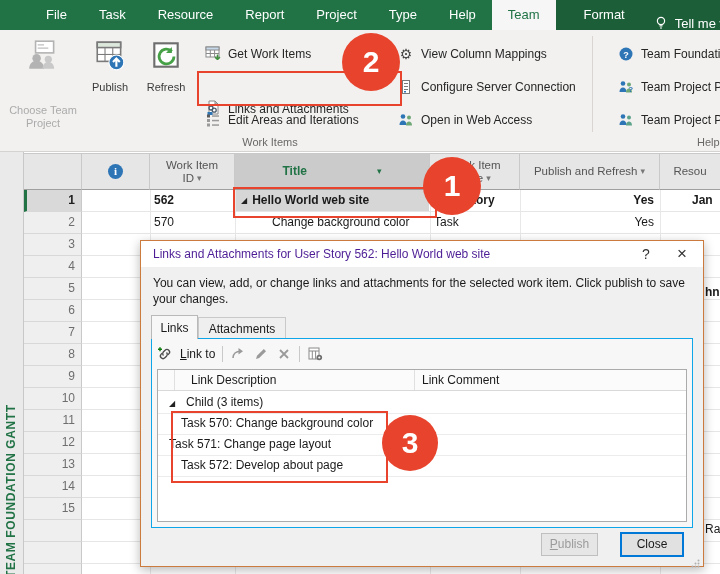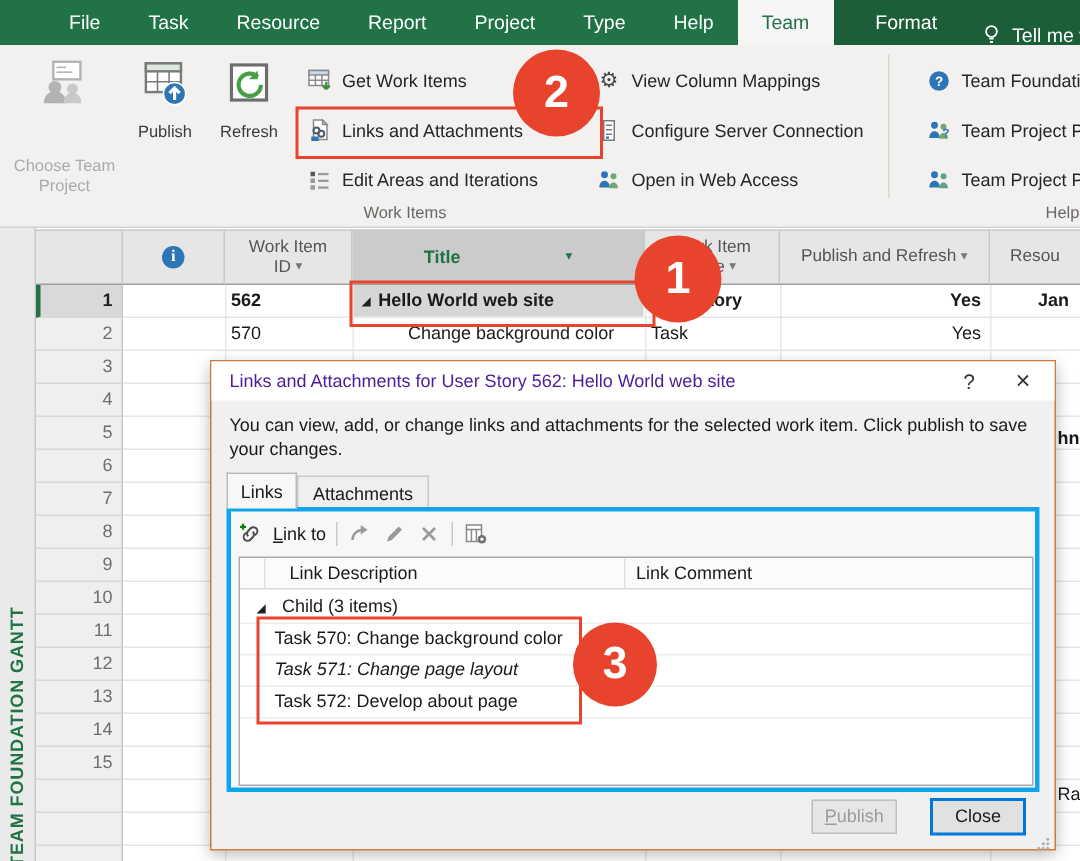--- a/index.html
+++ b/index.html
@@ -46,21 +46,21 @@
           border:1px solid #cc7b3f;box-sizing:border-box;box-shadow:0 3px 10px rgba(0,0,0,.28);z-index:20;}
   .dlg-titlebar{position:absolute;left:0;top:0;right:0;height:26px;background:#fff;}
   .dlg-title{position:absolute;left:12px;top:0;line-height:26px;font-size:12px;color:#4c1d95;white-space:nowrap;}
   .dlg-sysbtn{position:absolute;top:0;width:26px;height:26px;text-align:center;line-height:26px;
               font-size:14px;color:#333;cursor:default;}
   .dlg-desc{position:absolute;left:12px;top:34px;width:540px;font-size:12px;line-height:16px;color:#1a1a1a;}
   .tab{position:absolute;height:24px;font-size:12px;line-height:24px;text-align:center;color:#1a1a1a;box-sizing:border-box;}
   .tab.active{background:#f7f7f7;border:1px solid #b9b9b9;border-bottom:none;z-index:2;}
   .tab.inactive{background:#efefef;border:1px solid #c9c9c9;border-bottom:none;height:22px;line-height:22px;top:76px;}
   .tabpage{position:absolute;left:10px;top:97px;width:542px;height:190px;background:#f7f7f7;
-           border:3px solid #0ea5e9;box-sizing:border-box;}
+           border:1px solid #0ea5e9;box-sizing:border-box;}
   .dlg-toolbar{position:absolute;left:5px;top:3px;height:24px;display:flex;align-items:center;gap:7px;font-size:12px;color:#1a1a1a;}
   .tbsep{width:1px;height:16px;background:#c9c9c9;}
   .linklist{position:absolute;left:5px;top:30px;width:530px;height:153px;background:#fff;
             border:1px solid #ababab;box-sizing:border-box;font-size:12px;color:#1a1a1a;}
   .ll-head{position:absolute;left:0;top:0;right:0;height:20px;background:#fbfbfb;border-bottom:1px solid #d9d9d9;}
   .ll-row{position:absolute;left:0;right:0;height:21px;line-height:21px;border-bottom:1px solid #ececec;white-space:nowrap;}
   .u{text-decoration:underline;}
   .btn{position:absolute;font-size:12px;text-align:center;box-sizing:border-box;}
   .btn.disabled{background:#e6e6e6;border:1px solid #bfbfbf;color:#9b9b9b;line-height:21px;}
   .btn.focused{background:#e1e1e1;border:2px solid #0078d7;color:#1a1a1a;line-height:21px;}
@@ -152,21 +152,21 @@
           <rect x="1" y="1" width="13" height="3" fill="#c9d9ec" stroke="#8a8a8a"></rect>
           <line x1="5.3" y1="4" x2="5.3" y2="11" stroke="#8a8a8a"></line>
           <line x1="9.6" y1="4" x2="9.6" y2="11" stroke="#8a8a8a"></line>
           <line x1="1" y1="7.5" x2="14" y2="7.5" stroke="#8a8a8a"></line>
           <path d="M12.5 8.5v5M12.5 13.5l-2.4-2.4M12.5 13.5l2.4-2.4" stroke="#3f8f3f" stroke-width="1.5" fill="none"></path>
         </svg>
       </span>
       <span>Get Work Items</span>
     </div>
 
-    <div class="menurow" style="left:205px;top:45px;">
+    <div class="menurow" style="left:205px;top:62px;align-items:flex-end;">
       <span class="icon16">
         <svg viewBox="0 0 16 16" width="16" height="16">
           <path d="M4 1h6l3 3v10H4z" fill="#fff" stroke="#8a8a8a"></path>
           <path d="M10 1l3 3h-3z" fill="#d9d9d9" stroke="#8a8a8a"></path>
           <circle cx="6" cy="8" r="2" fill="none" stroke="#4a5a6a" stroke-width="1.3"></circle>
           <circle cx="9.2" cy="10.2" r="2" fill="none" stroke="#4a5a6a" stroke-width="1.3"></circle>
           <rect x="2.5" y="12" width="5" height="3" fill="#2e75b6"></rect>
         </svg>
       </span>
       <span>Links and Attachments</span>
@@ -409,21 +409,21 @@
           <span style="position:absolute;left:264px;line-height:20px;">Link Comment</span>
         </div>
         <div class="ll-row" style="top:22px;">
           <span class="expander" style="position:absolute;left:11px;top:1px;">◢</span>
           <span style="position:absolute;left:28px;">Child (3 items)</span>
         </div>
         <div class="ll-row" style="top:43px;">
           <span style="position:absolute;left:23px;">Task 570: Change background color</span>
         </div>
         <div class="ll-row" style="top:64px;">
-          <span style="position:absolute;left:23px;font-style:italic;">Task 571: Change page layout</span>
+          <span style="position:absolute;left:11px;">Task 571: Change page layout</span>
         </div>
         <div class="ll-row" style="top:85px;">
           <span style="position:absolute;left:23px;">Task 572: Develop about page</span>
         </div>
       </div>
     </div>
 
     <div class="btn disabled" style="left:400px;top:292px;width:57px;height:23px;"><span class="u">P</span><span>ublish</span></div>
     <div class="btn focused" style="left:479px;top:291px;width:64px;height:25px;">Close</div>
 

